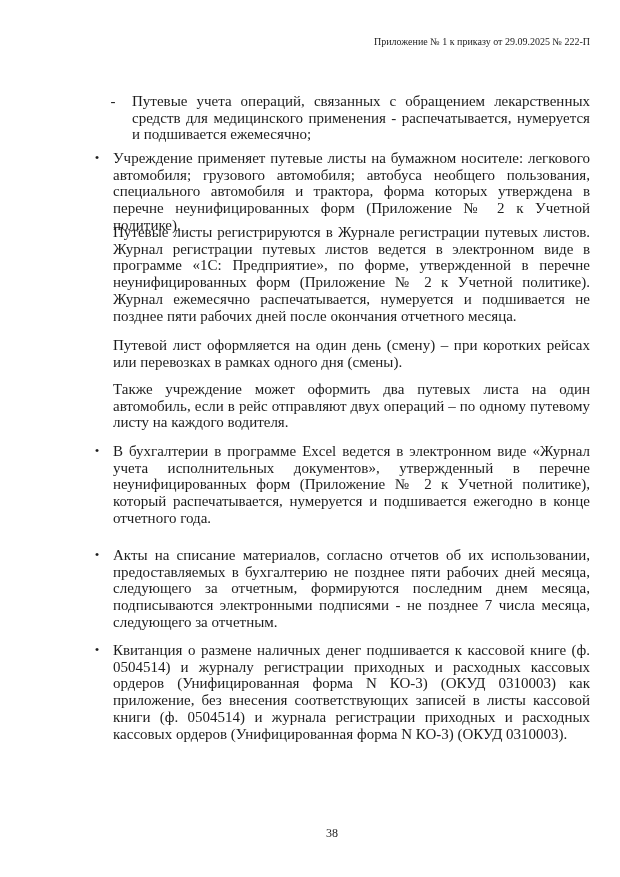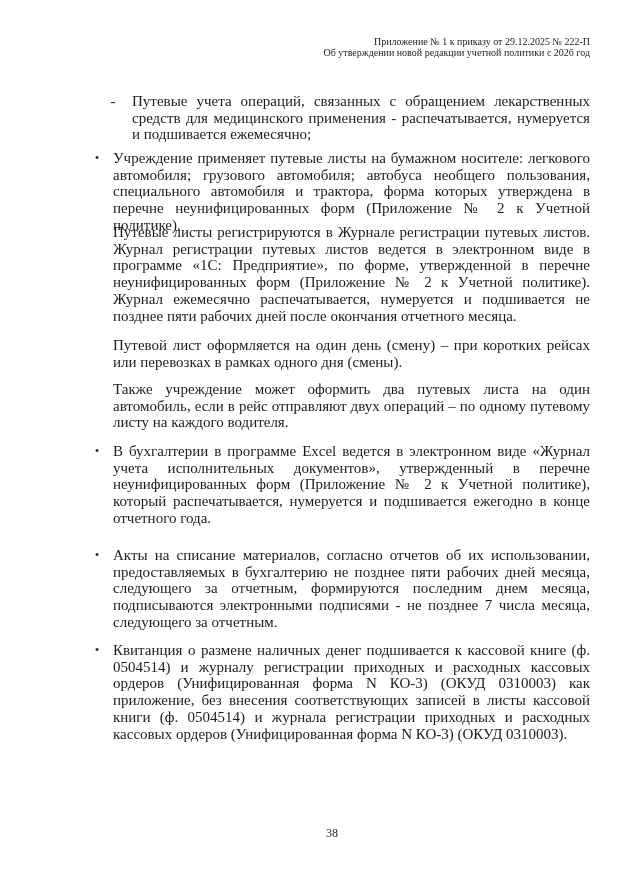--- a/index.html
+++ b/index.html
@@ -32,22 +32,21 @@
       position: absolute; top: 827px; left: 317px; width: 30px;
       text-align: center; font-size: 12px; line-height: 12px; color: #222;
     }
   </style>
 </head>
 <body>
 
 <div class="page">
 
   <div class="header">
-    <div>Приложение № 1 к приказу от 29.12.2025 № 222-П</div>
-    <div>Об утверждении новой редакции учетной политики с 2026 год</div>
+    <div>Приложение № 1 к приказу от 29.09.2025 № 222-П</div>
   </div>
 
   <div class="block dash" style="top:93px;">
     <span class="marker">-</span>
     <div class="text">Путевые учета операций, связанных с обращением лекарственных средств для медицинского применения - распечатывается, нумеруется и подшивается ежемесячно;</div>
   </div>
 
   <div class="block bullet" style="top:150px;">
     <span class="marker">•</span>
     <div class="text">Учреждение применяет путевые листы на бумажном носителе: легкового автомобиля; грузового автомобиля; автобуса необщего пользования, специального автомобиля и трактора, форма которых утверждена в перечне неунифицированных форм (Приложение № 2 к Учетной политике).</div>

